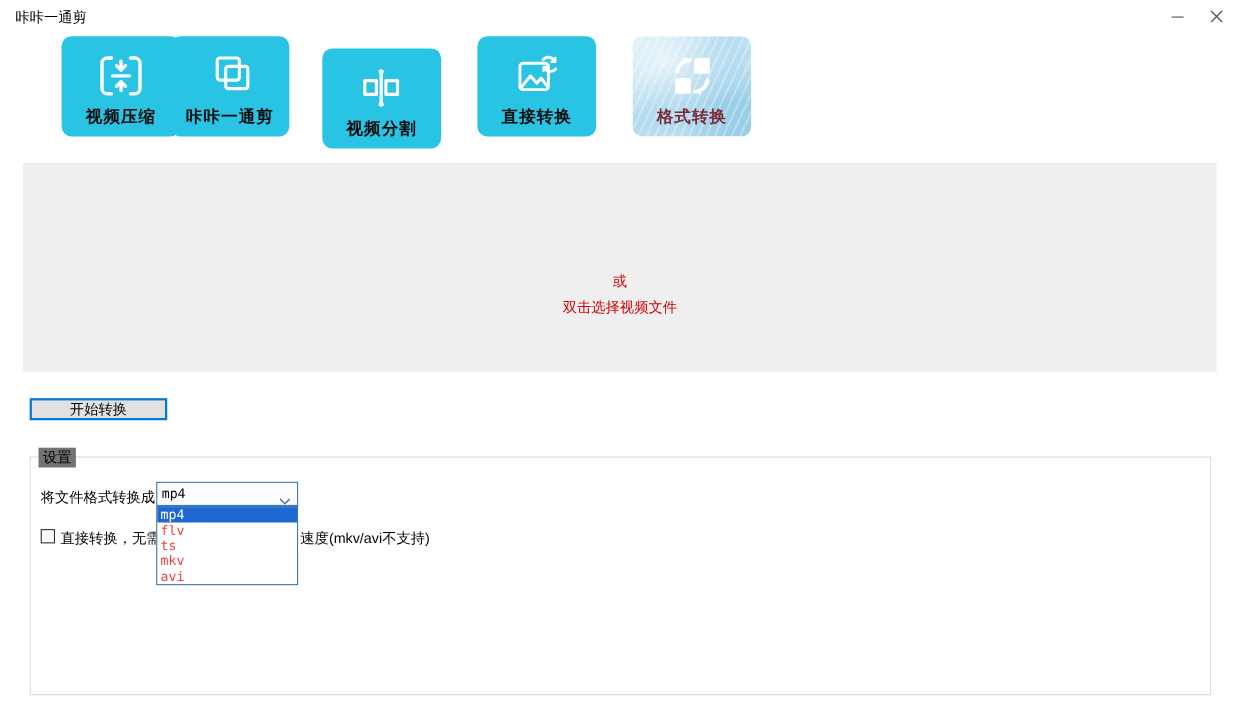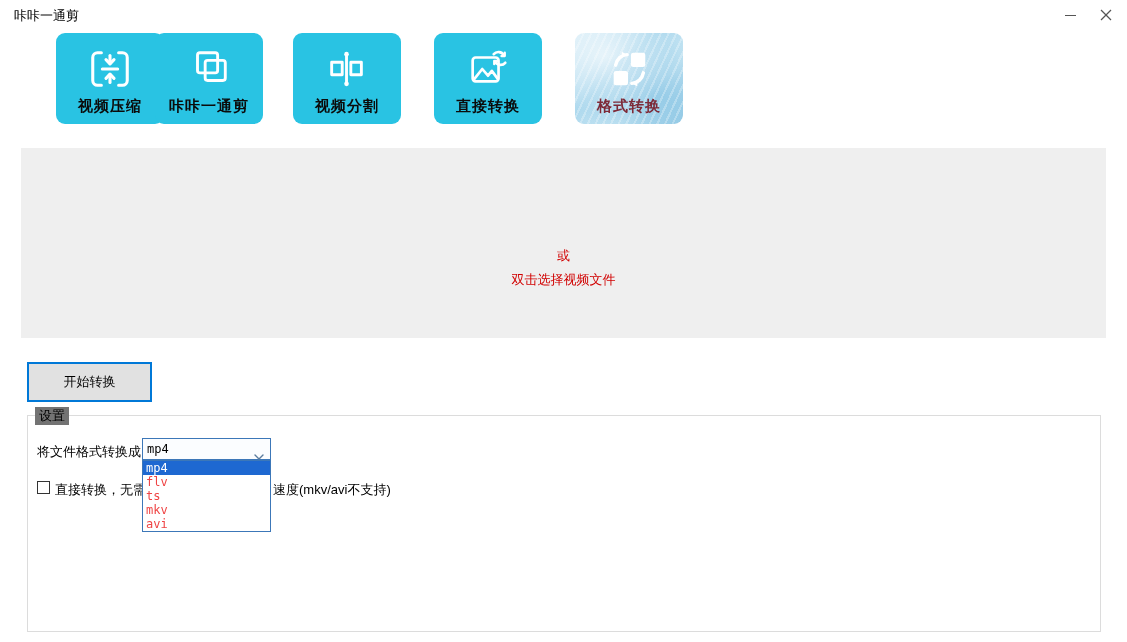--- a/index.html
+++ b/index.html
@@ -16,36 +16,36 @@
   .btn-min{left:1052px;}
   .btn-close{left:1088px;}
   .dash{width:11px;height:1px;background:#555;}
   
   .tool{
     position:absolute;top:33px;width:108px;height:91px;border-radius:9px;
     background:var(--cyan);cursor:pointer;
   }
   .tool .ic{position:absolute;left:0;right:0;top:8px;height:56px;display:flex;align-items:center;justify-content:center;}
   .tool .lbl{position:absolute;left:0;right:0;bottom:8px;text-align:center;font-size:15px;font-weight:bold;color:#0b0b0b;letter-spacing:1px;}
-  .tool.t0{left:16px;margin-left:40px;} .tool.t1{left:155px;} .tool.t2{left:293px;} .tool.t3{left:434px;} .tool.t4{left:575px;}
+  .tool.t0{left:16px;margin-left:40px;} .tool.t1{left:155px;} .tool.t2{left:293px;margin-top:11px;} .tool.t3{left:434px;} .tool.t4{left:575px;}
   .tool.active{
     background:
       repeating-linear-gradient(115deg, rgba(255,255,255,.28) 0 2px, rgba(255,255,255,0) 2px 7px),
       radial-gradient(ellipse at 28% 25%, rgba(255,255,255,.65), rgba(255,255,255,0) 60%),
       radial-gradient(ellipse at 75% 70%, rgba(116,186,224,.55), rgba(255,255,255,0) 65%),
       linear-gradient(135deg,#d6ecf7 0%,#aed9ee 40%,#c8e6f3 68%,#9fd0e8 100%);
   }
   .tool.active .lbl{color:#7d2a38;}
   
   .drop{position:absolute;left:21px;top:148px;width:1085px;height:190px;background:#efefef;}
   .drop p{position:absolute;left:0;width:100%;margin:0;text-align:center;font-size:13px;color:#d10000;}
   .drop .l0{top:75px;} .drop .l1{top:99px;} .drop .l2{top:123px;}
   
   .start-btn{
-    position:absolute;left:27px;top:362px;width:125px;height:40px;
+    position:absolute;left:27px;top:362px;width:125px;height:20px;
     background:#e1e1e1;border:2px solid #0078d7;box-sizing:border-box;
     font-size:13px;color:#000;display:flex;align-items:center;justify-content:center;
     font-family:"Liberation Sans",sans-serif;cursor:pointer;
   }
   
   .groupbox{
     position:absolute;left:27px;top:415px;width:1074px;height:217px;
     border:1px solid #dcdcdc;box-sizing:border-box;
   }
   .group-label{

